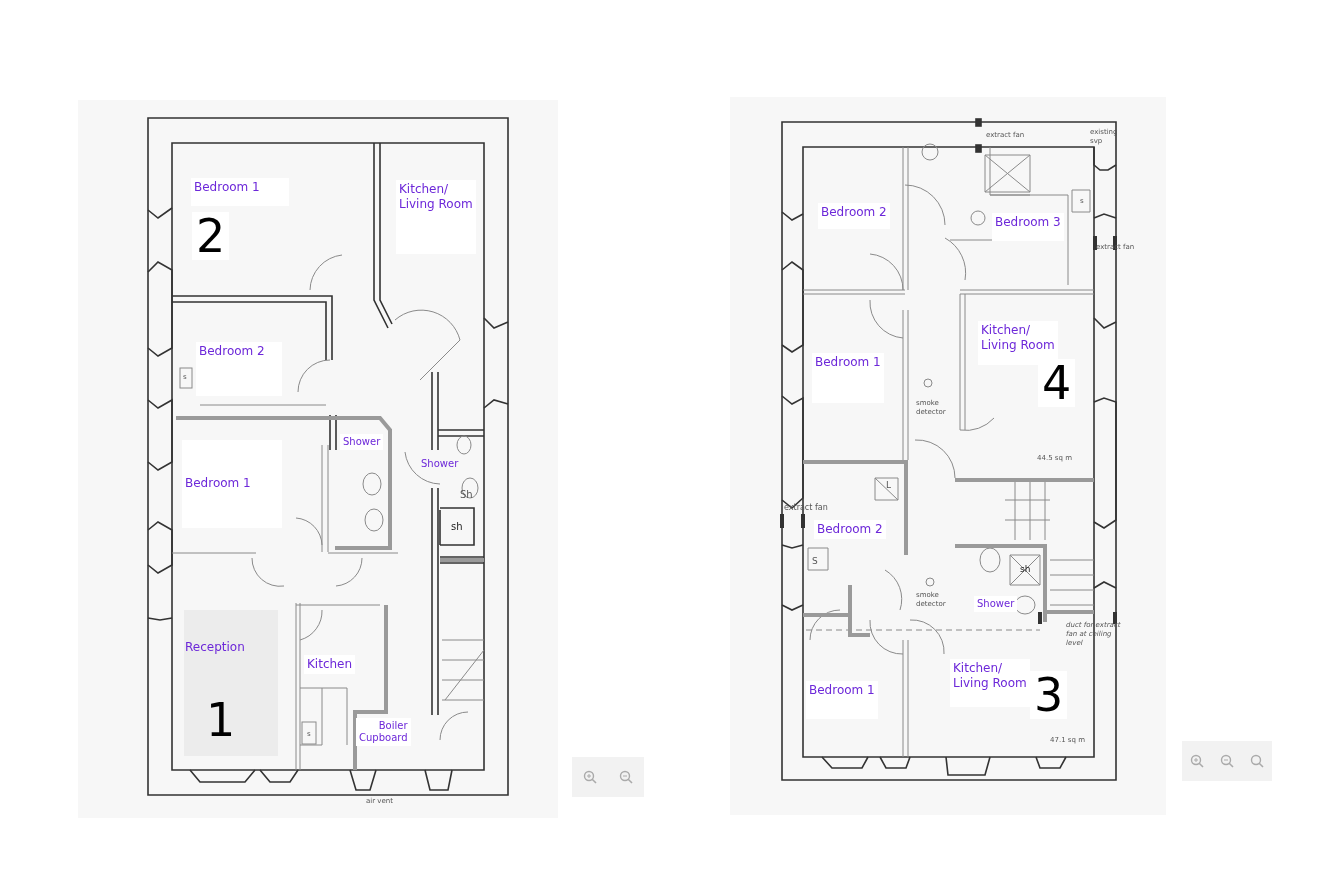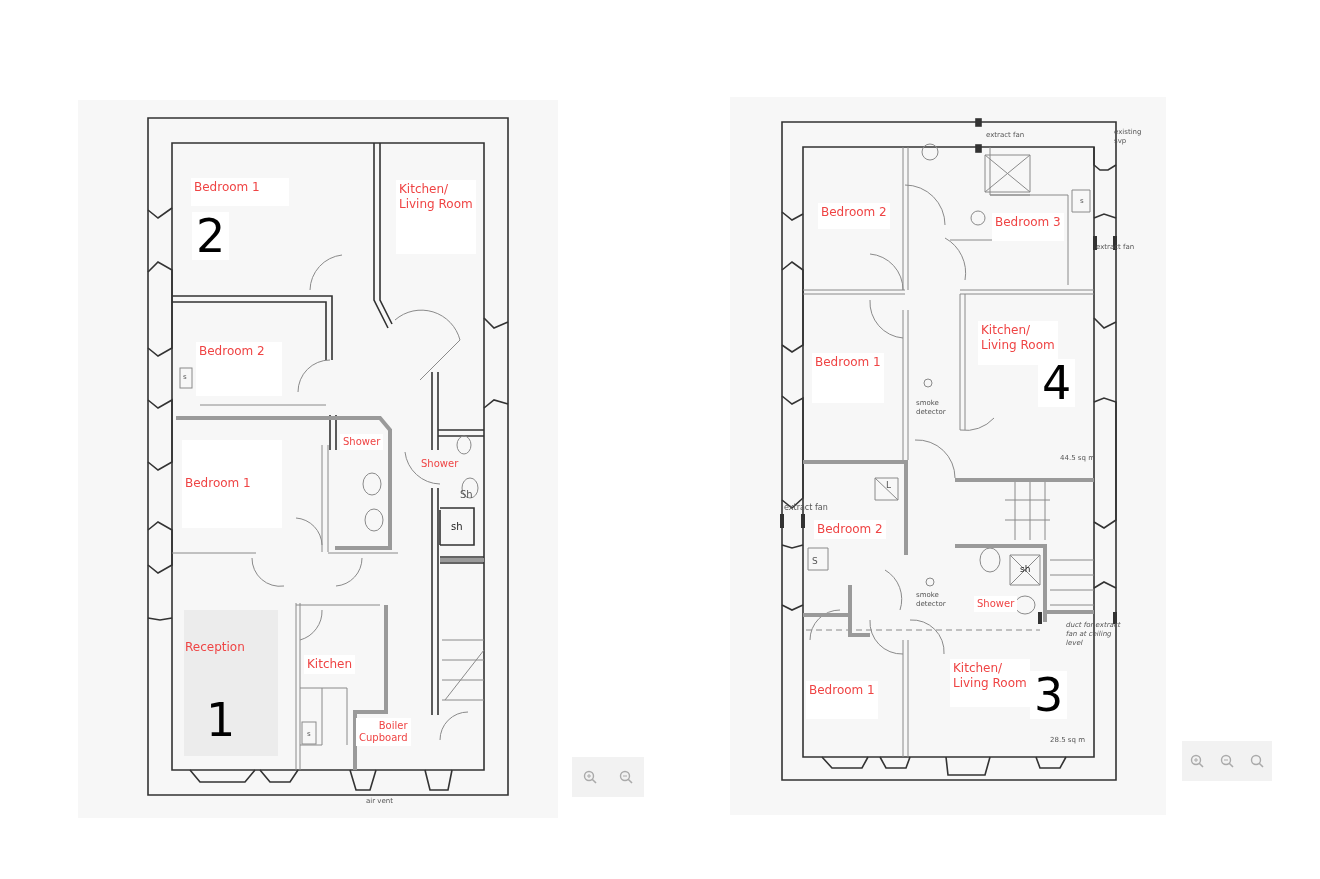--- a/index.html
+++ b/index.html
@@ -1,19 +1,19 @@
 <!DOCTYPE html>
 <html><head>
 <meta charset="utf-8">
 <style>
   html,body{margin:0;padding:0;background:#ffffff;}
   body{width:1320px;height:879px;position:relative;overflow:hidden;font-family:"DejaVu Sans","Liberation Sans",sans-serif;color:#111;}
   .sheet{position:absolute;background:#f7f7f7;}
   .plan{position:absolute;left:0;top:0;}
-  .lbl{position:absolute;background:#ffffff;font-size:12px;line-height:15px;color:#ef4444;white-space:pre;padding:2px 3px;}
+  .lbl{position:absolute;background:#ffffff;font-size:12px;line-height:15px;color:#6d28d9;white-space:pre;padding:2px 3px;}
   .lbl.sm{font-size:10px;line-height:12px;text-align:right;}
   .num{position:absolute;font-family:"DejaVu Sans","Liberation Sans",sans-serif;font-size:46px;line-height:48px;color:#000;background:#ffffff;padding:0 4px;}
   .note{position:absolute;font-size:7px;line-height:9px;color:#555;white-space:pre;}
   .zoombar{position:absolute;background:#f2f2f2;display:flex;align-items:center;justify-content:space-around;}
   .zbtn{width:18px;height:18px;display:flex;align-items:center;justify-content:center;cursor:pointer;}
 </style>
 </head>
 <body>
 
 <div class="sheet" style="left:78px;top:100px;width:480px;height:718px;">
@@ -211,49 +211,49 @@
     </g>
     <rect x="780" y="514" width="4" height="14" fill="#333"></rect>
       <rect x="801" y="514" width="4" height="14" fill="#333"></rect>
     <rect x="1093" y="236" width="4" height="14" fill="#333"></rect>
       <rect x="1113" y="236" width="4" height="14" fill="#333"></rect>
     <rect x="1038" y="612" width="4" height="12" fill="#333"></rect>
       <rect x="1113" y="612" width="4" height="12" fill="#333"></rect>
   </svg>
 
   <div class="note" style="left:256px;top:34px;">extract fan</div>
-  <div class="note" style="left:384px;top:31px;">existing
+  <div class="note" style="left:360px;top:31px;">existing
 svp</div>
   <div class="note" style="left:366px;top:146px;">extract fan</div>
   <div class="lbl" style="left:88px;top:106px;height:22px;">Bedroom 2</div>
   <div class="lbl" style="left:262px;top:116px;height:24px;">Bedroom 3</div>
   <div class="note" style="left:350px;top:100px;">s</div>
   <div class="lbl" style="left:82px;top:256px;height:46px;">Bedroom 1</div>
   <div class="lbl" style="left:248px;top:224px;height:40px;">Kitchen/
 Living Room</div>
   <div class="num" style="left:308px;top:262px;">4</div>
   <div class="note" style="left:186px;top:302px;">smoke
 detector</div>
-  <div class="note" style="left:330px;top:357px;">44.5 sq m</div>
+  <div class="note" style="left:307px;top:357px;">44.5 sq m</div>
   <div class="note" style="left:54px;top:406px;font-size:8px;">extract fan</div>
   <div class="note" style="left:156px;top:384px;font-size:9px;">L</div>
   <div class="lbl" style="left:84px;top:423px;">Bedroom 2</div>
   <div class="note" style="left:82px;top:460px;font-size:9px;">S</div>
   <div class="note" style="left:290px;top:468px;font-size:9px;color:#222;">sh</div>
   <div class="note" style="left:186px;top:494px;">smoke
 detector</div>
   <div class="lbl sm" style="left:244px;top:499px;">Shower</div>
   <div class="note" style="left:336px;top:524px;font-style:italic;">duct for extract
 fan at ceiling
 level</div>
   <div class="lbl" style="left:220px;top:562px;height:44px;">Kitchen/
 Living Room</div>
   <div class="num" style="left:300px;top:574px;">3</div>
   <div class="lbl" style="left:76px;top:584px;height:34px;">Bedroom 1</div>
-  <div class="note" style="left:320px;top:639px;">28.5 sq m</div>
+  <div class="note" style="left:320px;top:639px;">47.1 sq m</div>
 </div>
 
 <div class="zoombar" style="left:1182px;top:741px;width:90px;height:40px;">
   <span class="zbtn">
     <svg width="14" height="14" viewBox="0 0 14 14">
         <circle cx="6" cy="6" r="4.5" fill="none" stroke="#aaa" stroke-width="1.4"></circle>
         <path d="M9.2 9.2 L13 13" stroke="#aaa" stroke-width="1.6"></path>
         <path d="M4 6H8M6 4V8" stroke="#aaa" stroke-width="1"></path>
       </svg>
   </span>

